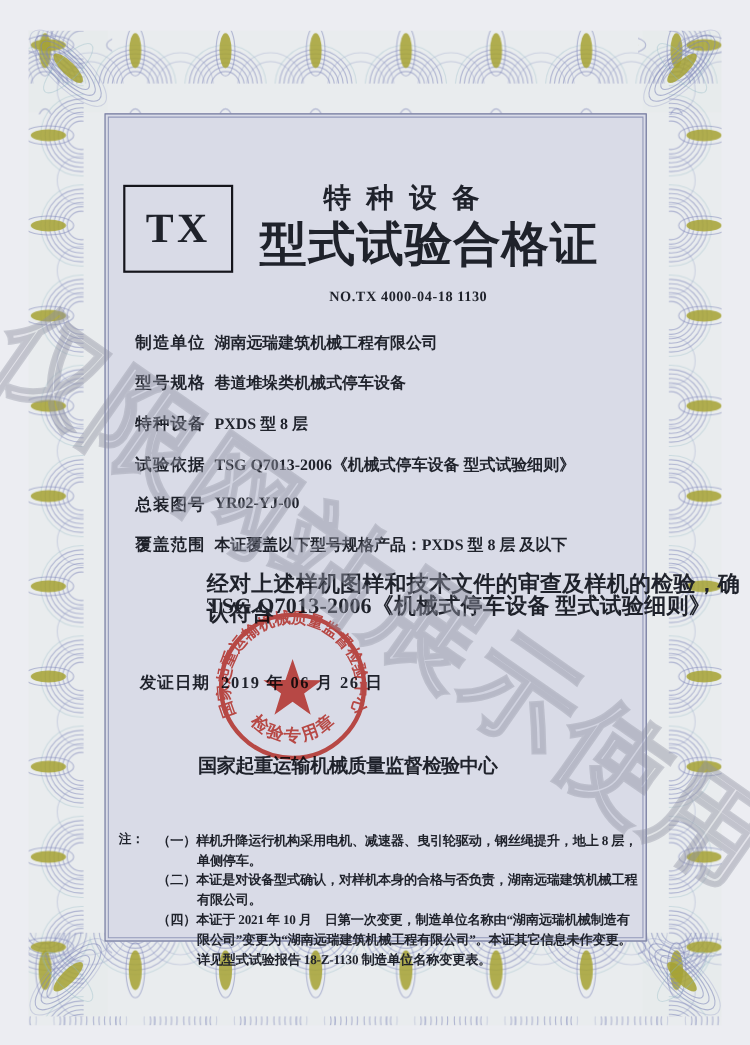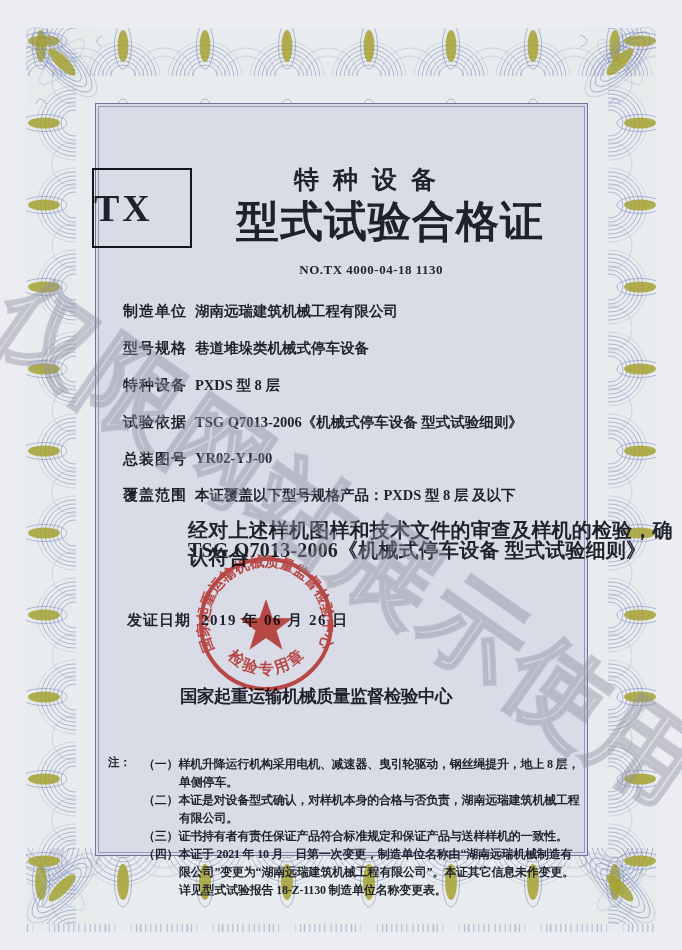--- a/index.html
+++ b/index.html
@@ -11,22 +11,22 @@
   }
   .border-art{position:absolute;left:0;top:0;z-index:1;}
   .panel{
     position:absolute;left:95px;top:103px;width:491px;height:751px;
     background:#d9dbe7;border:1px solid #6d7399;
     box-shadow:inset 0 0 0 2px #d9dbe7, inset 0 0 0 3px #9399ba;
     z-index:2;
   }
   .abs{position:absolute;z-index:4;}
   .tx-box{
-    left:92px;top:168px;width:96px;height:76px;
-    border:2.5px solid #15151c;display:flex;align-items:center;
+    left:112px;top:168px;width:96px;height:76px;
+    border:2.5px solid #15151c;display:flex;align-items:center;justify-content:center;
     font-size:38px;font-weight:bold;letter-spacing:3px;background:transparent;
   }
   .category{left:240px;top:163px;width:250px;text-align:center;
     font-size:25px;font-weight:600;letter-spacing:14px;text-indent:14px;}
   .title{left:228px;top:193px;width:324px;text-align:center;
     font-size:43px;font-weight:bold;letter-spacing:1px;}
   .certno{left:243px;top:262px;width:200px;text-align:right;
     font-size:13px;font-weight:600;letter-spacing:0.5px;}
   .field-row{left:123px;display:flex;font-size:14.5px;font-weight:600;justify-content:flex-end;}
   .field-row .flabel{width:72px;flex:0 0 72px;font-size:15px;letter-spacing:1px;}
@@ -209,19 +209,18 @@
       <textPath href="#sealBottomArc" startOffset="50%" textLength="86">检验专用章</textPath>
     </text>
   </svg>
 
   <div class="abs authority">国家起重运输机械质量监督检验中心</div>
 
   <div class="abs notes-label">注：</div>
   <div class="abs notes">
     <div class="note-item">（一）样机升降运行机构采用电机、减速器、曳引轮驱动，钢丝绳提升，地上 8 层，单侧停车。</div>
     <div class="note-item">（二）本证是对设备型式确认，对样机本身的合格与否负责，湖南远瑞建筑机械工程有限公司。</div>
-    <div class="note-item">（三）证书持有者有责任保证产品符合标准规定和保证产品与送样样机的一致性。</div>
     <div class="note-item">（四）本证于 2021 年 10 月　日第一次变更，制造单位名称由“湖南远瑞机械制造有限公司”变更为“湖南远瑞建筑机械工程有限公司”。本证其它信息未作变更。详见型式试验报告 18-Z-1130 制造单位名称变更表。</div>
   </div>
 
   <div class="abs watermark">仅限网站展示使用</div>
 
 </div>
 
 </body></html>

